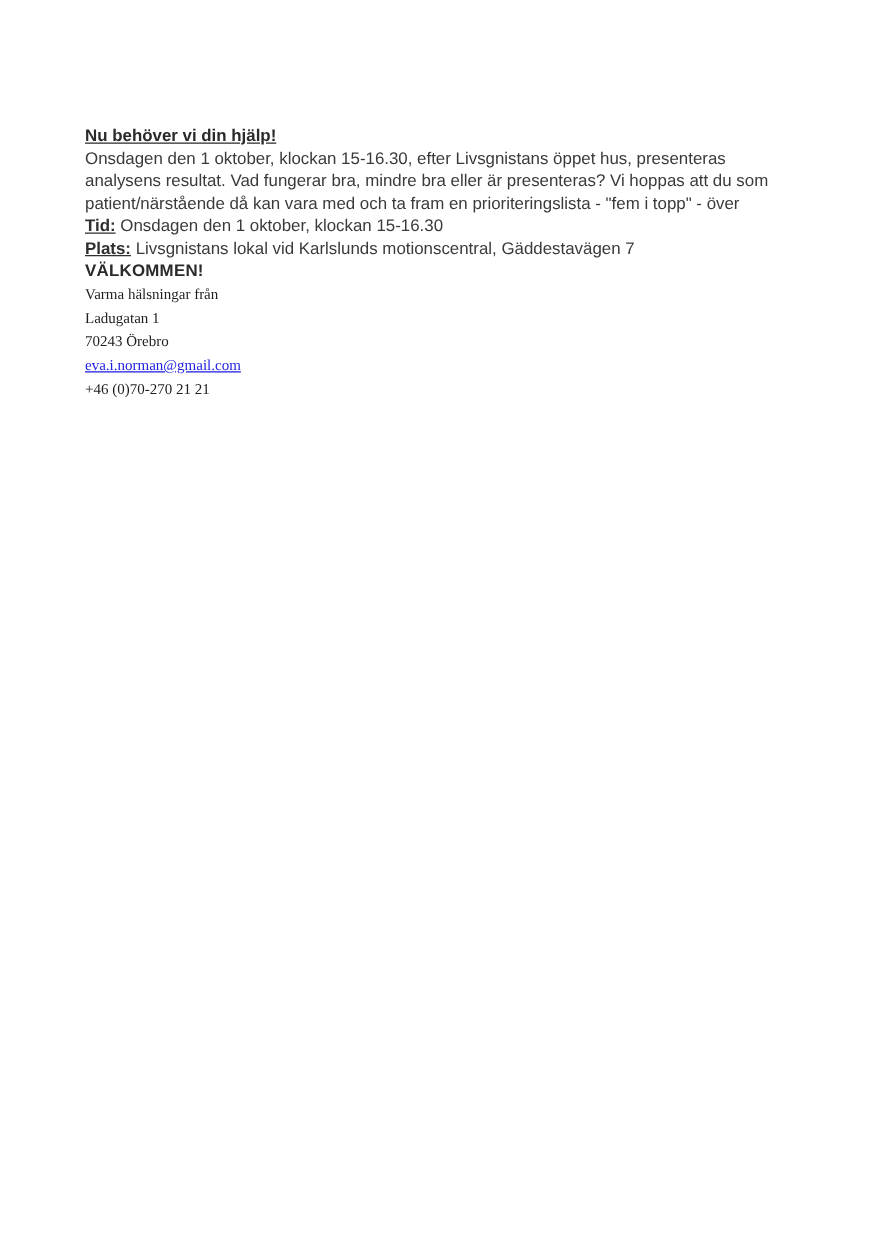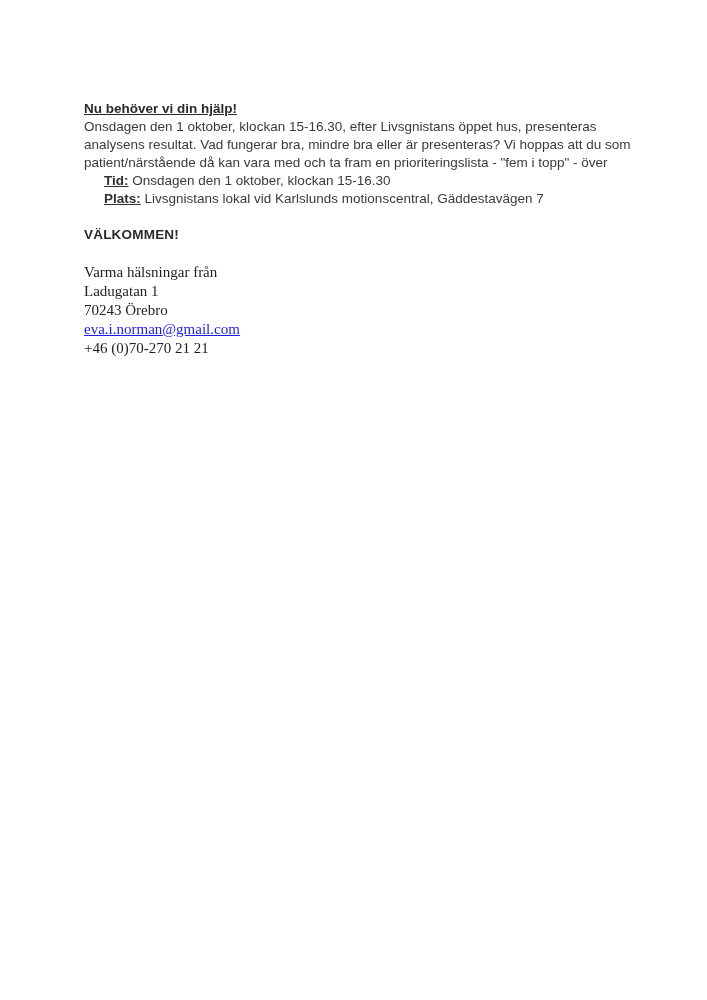--- a/index.html
+++ b/index.html
@@ -9,58 +9,55 @@
   }
   body {
     width: 707px;
     height: 1000px;
     position: relative;
     font-family: "Liberation Sans", sans-serif;
     overflow: hidden;
   }
   .content {
     position: absolute;
-    left: 84px;
+    left: 68px;
     top: 100px;
     width: 560px;
     color: #3a3a3a;
     font-size: 13.5px;
     line-height: 18px;
   }
   .line {
     white-space: nowrap;
   }
   .heading {
     font-weight: bold;
     color: #2a2a2a;
   }
   .heading .head-text {
     text-decoration: underline;
   }
   .label {
     font-weight: bold;
     text-decoration: underline;
     color: #2f2f2f;
-    margin-left: 20px;
   }
   a.doc-link {
     color: var(--link_blue, #2c3bbd);
     text-decoration: underline;
     cursor: pointer;
   }
   .welcome {
     font-weight: bold;
     color: #2a2a2a;
-    margin-top: 18px;
     letter-spacing: 0.2px;
   }
   .signature {
-    margin-top: 19px;
     line-height: 19px;
-    font-size: 15px;
+    font-size: 12px;
     color: #1e1e1e;
     font-family: cursive;
   }
   a.sig-link {
     color: var(--signature_link_blue, #1d1de0);
     text-decoration: underline;
     cursor: pointer;
   }
 </style>
 </head>

